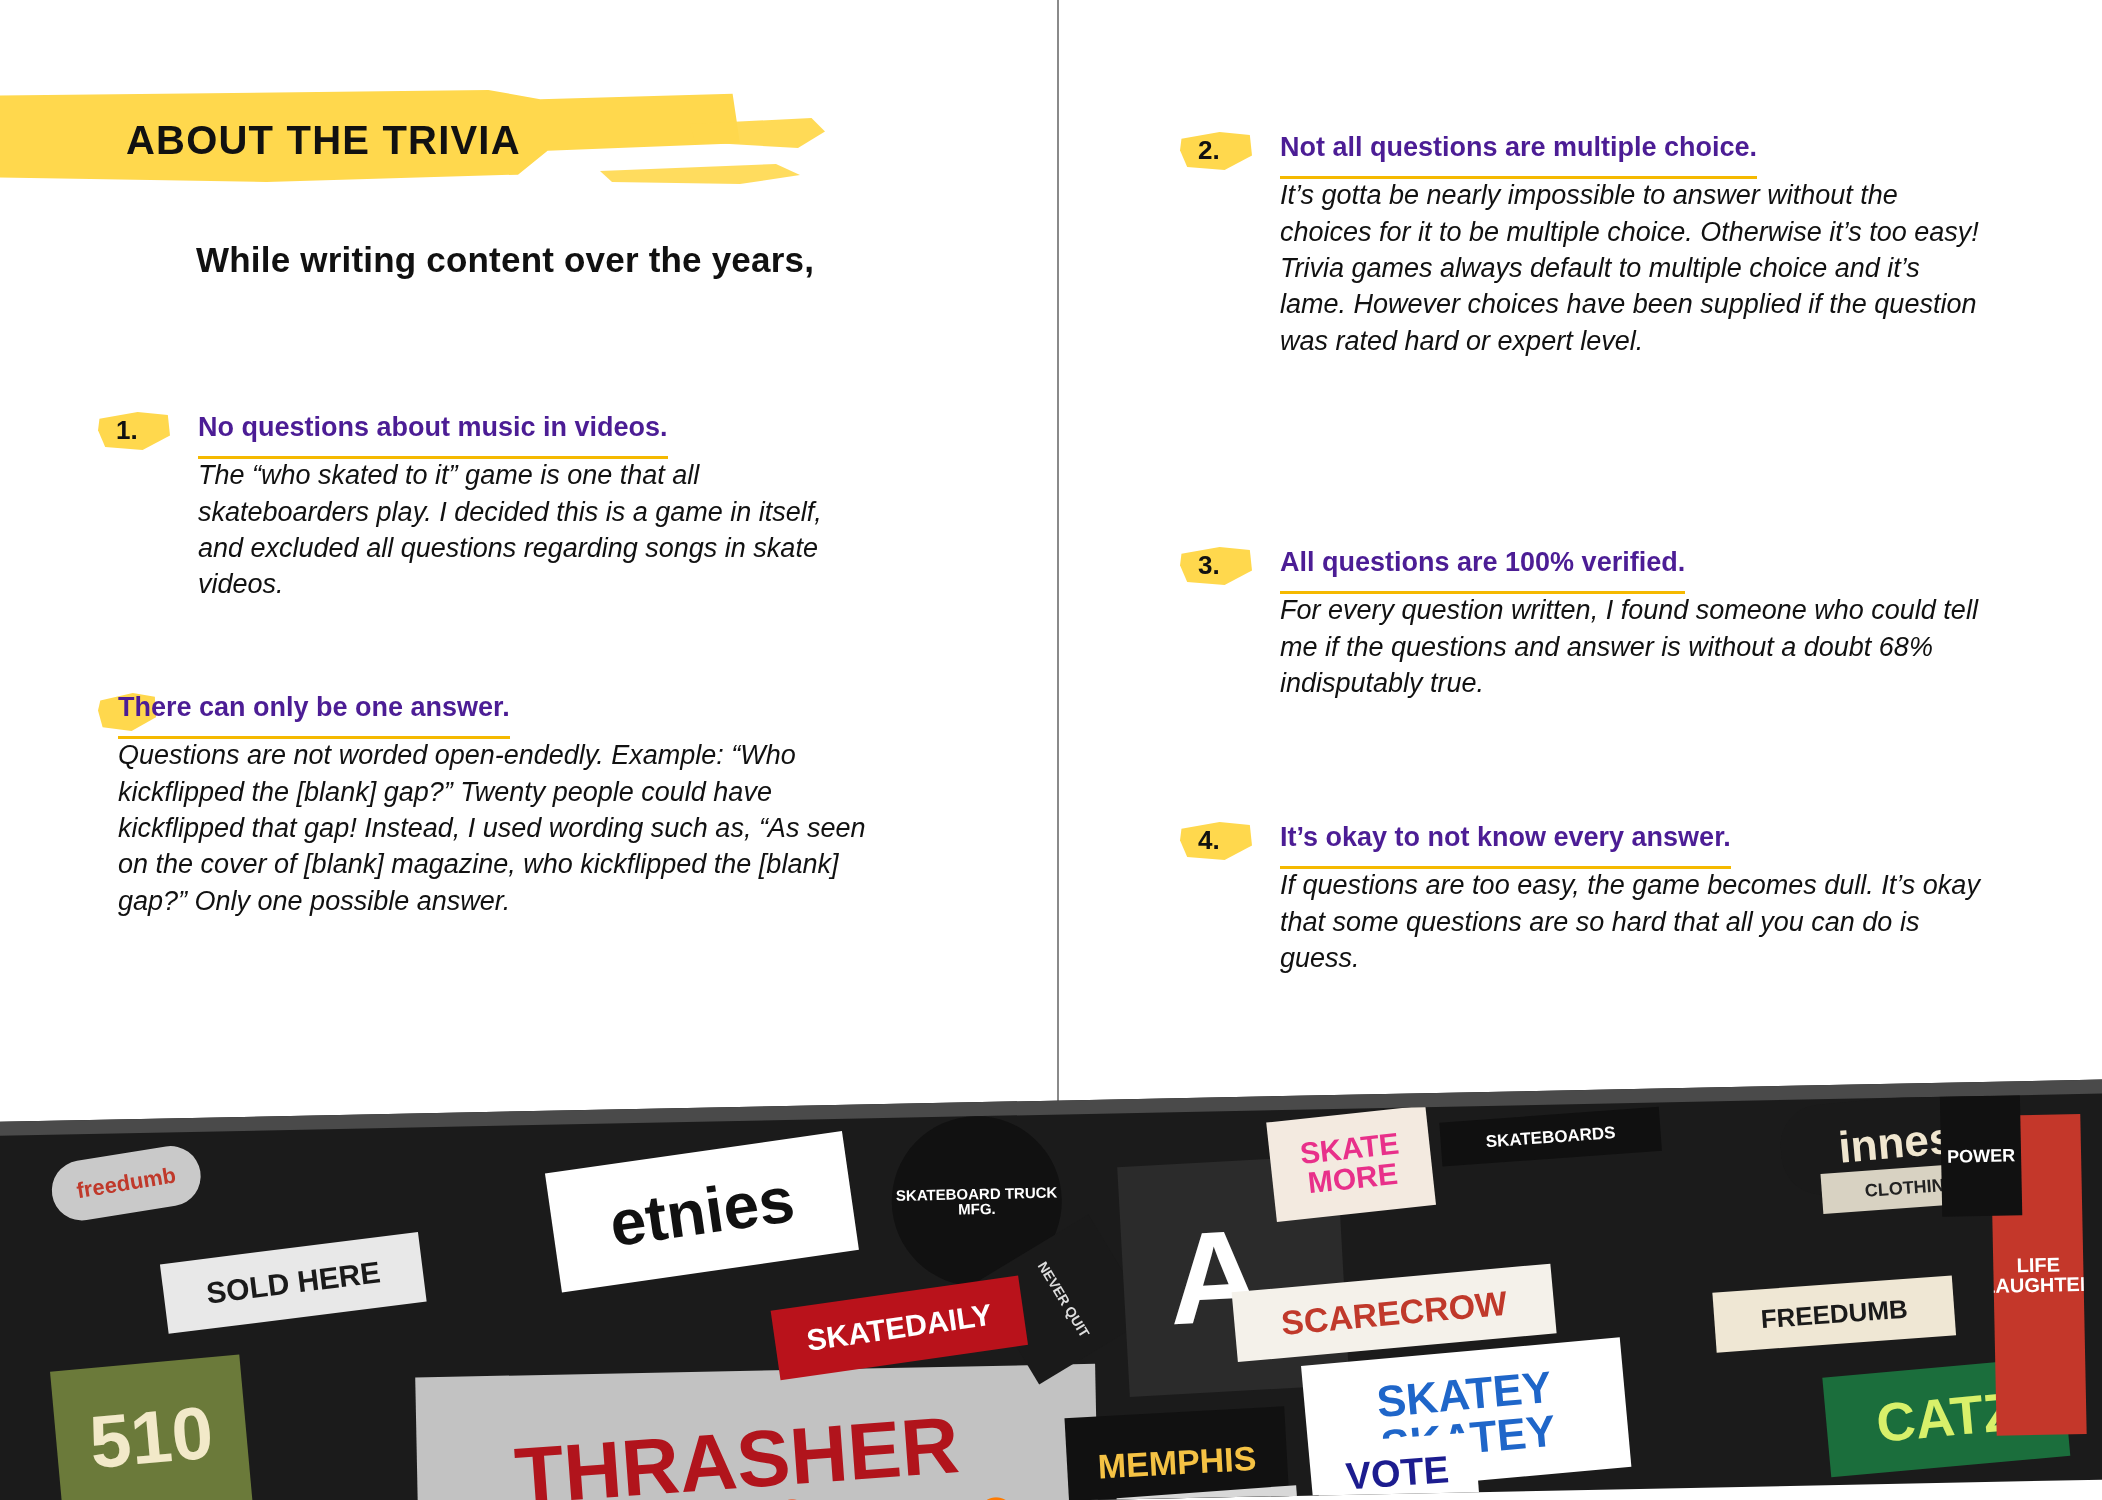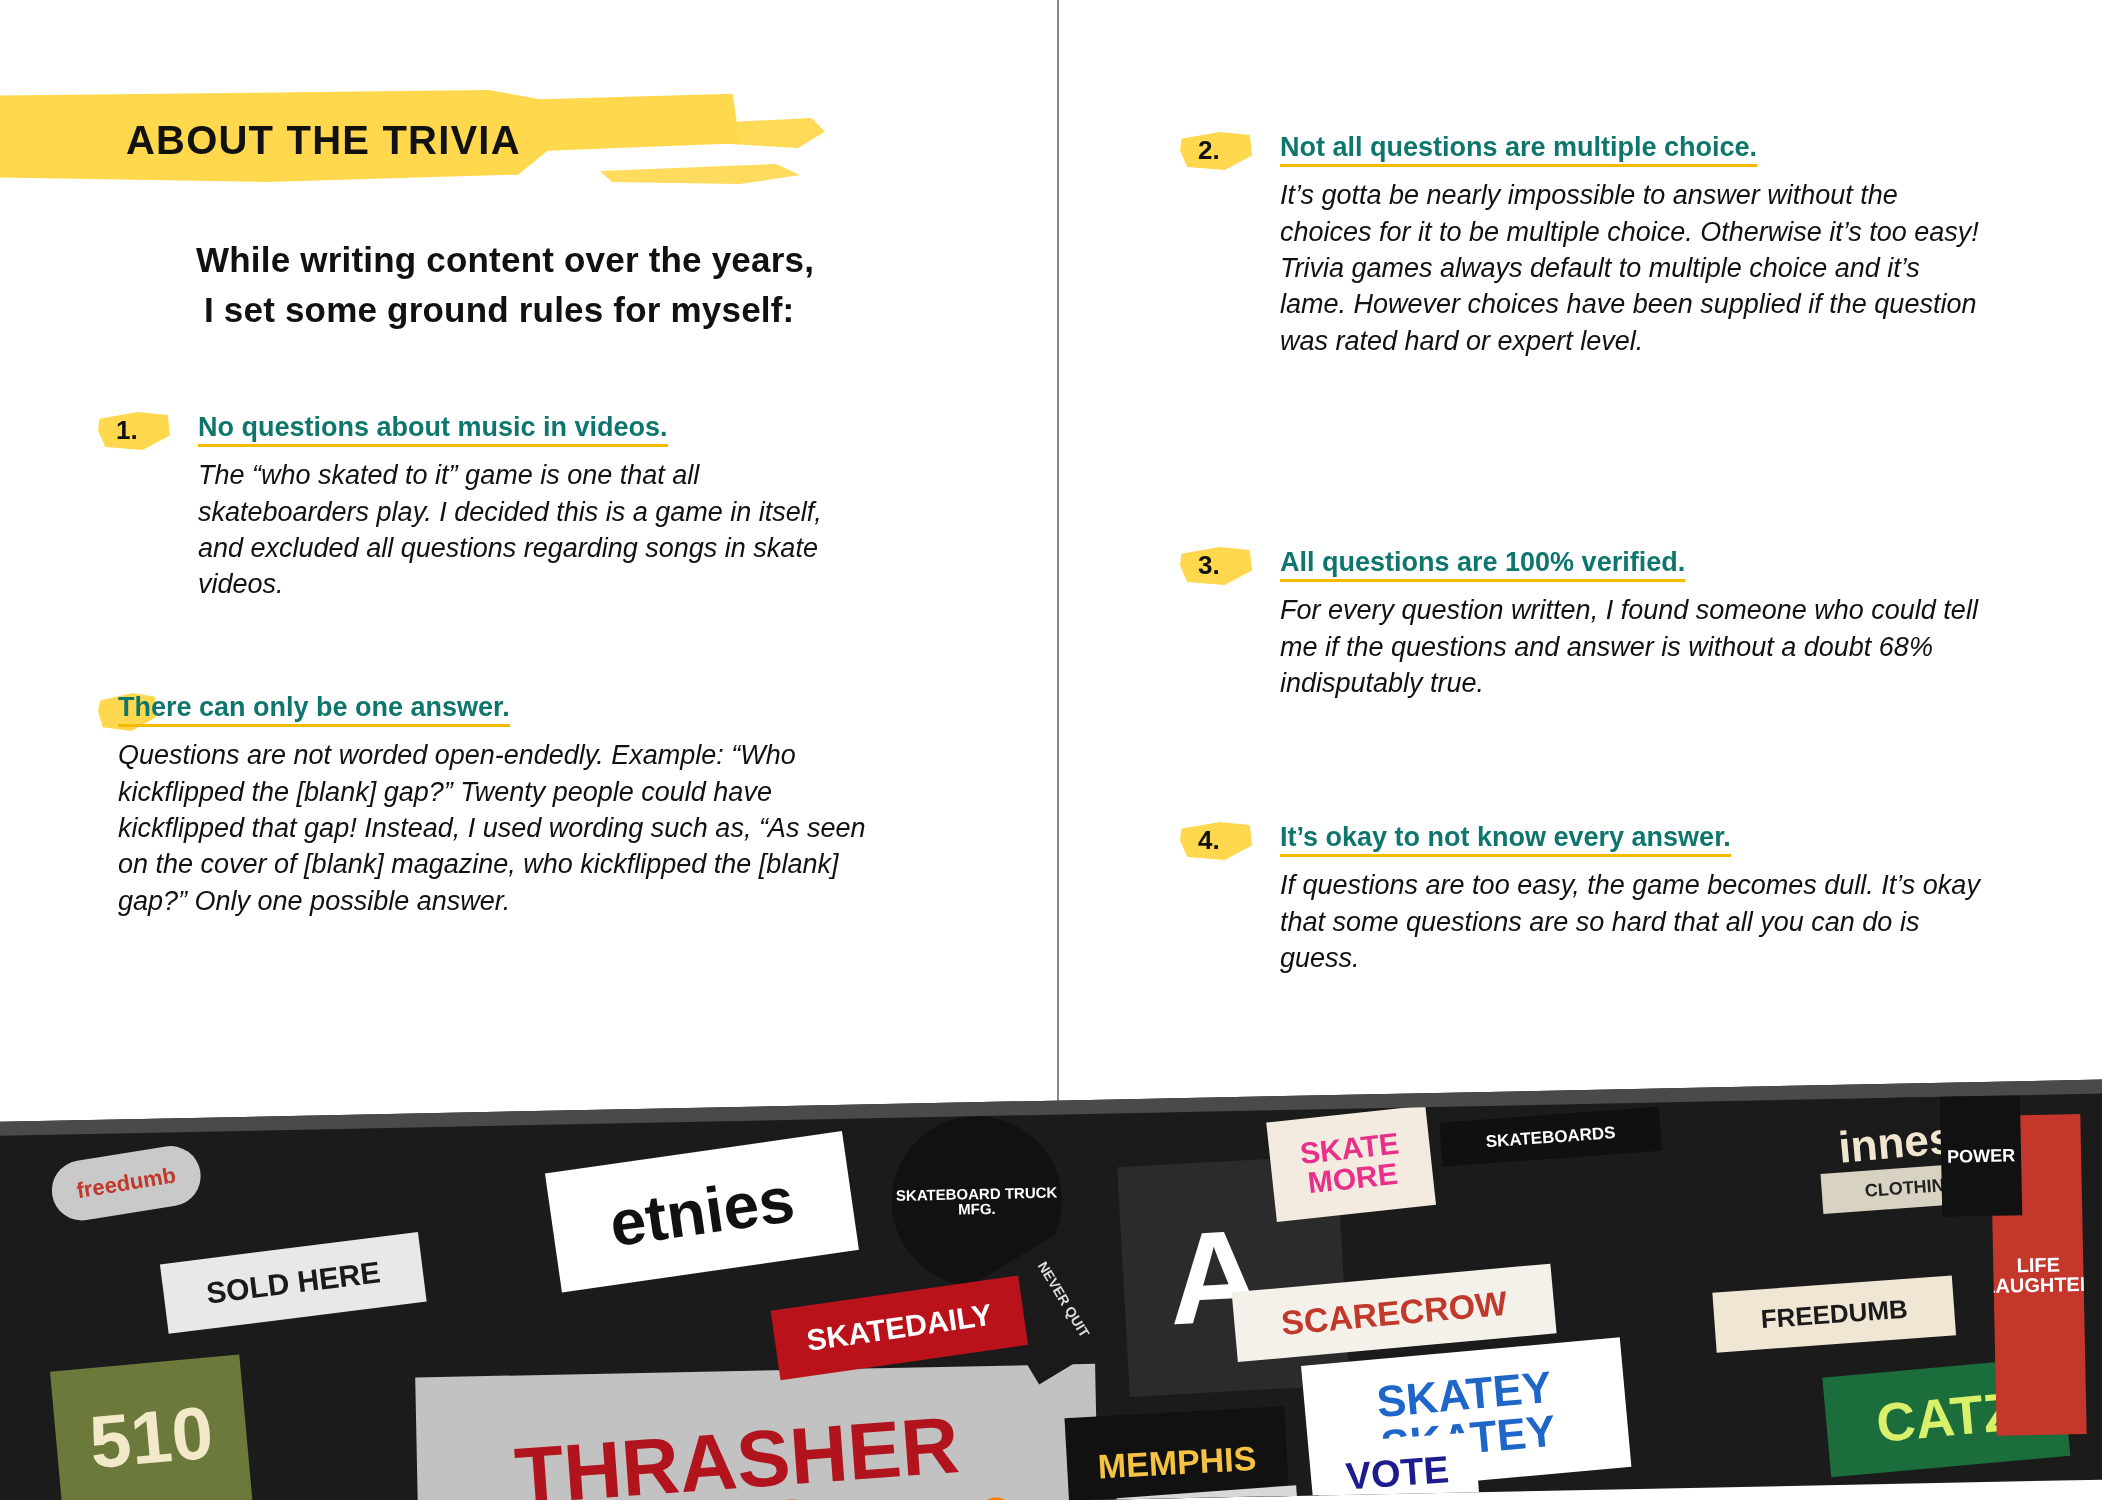--- a/index.html
+++ b/index.html
@@ -110,24 +110,24 @@
   .rule-num span.n { position: relative; z-index: 1; }
 
   .rule-body {
     position: absolute;
     left: 100px; top: 0;
     width: 660px;
   }
   .rule-title {
     font-size: 27px;
     font-weight: bold;
-    color: #0f766e;
+    color: #4c1d95;
     display: inline;
     border-bottom: 3px solid #f5b900;
-    padding-bottom: 2px;
+    padding-bottom: 14px;
     line-height: 1.3;
   }
   .rule-text {
     margin-top: 12px;
     font-size: 27px;
     line-height: 1.35;
     color: #111111;
     font-style: italic;
   }
 
@@ -197,21 +197,20 @@
 
     <div class="heading-band">
       <div class="band-main"></div>
       <div class="band-streak"></div>
       <div class="band-streak2"></div>
     </div>
     <div class="heading-text">ABOUT THE TRIVIA</div>
 
     <div class="intro">
       <span>While writing content over the years,</span>
-      <span class="l2">I set some ground rules for myself:</span>
     </div>
 
     <div class="rule" id="rule1">
       <div class="rule-num">
         <span class="hl"></span>
         <span class="n">1.</span>
       </div>
       <div class="rule-body">
         <div><span class="rule-title">No questions about music in videos.</span></div>
         <div class="rule-text">The “who skated to it” game is one that all skateboarders play. I decided this is a game in itself, and excluded all questions regarding songs in skate videos.</div>

